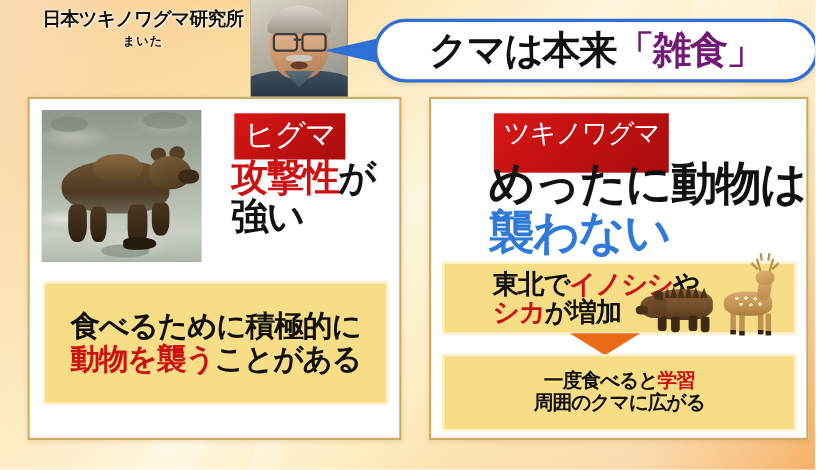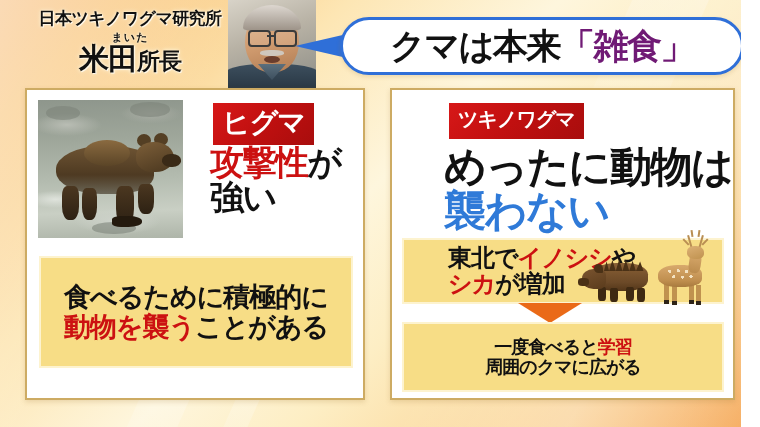--- a/index.html
+++ b/index.html
@@ -264,26 +264,26 @@
     border-radius: 30% 45% 45% 30%;
     background: #241a0e;
   }
 
   
   .badge-red {
     position: absolute;
     display: inline-block;
     background: linear-gradient(135deg,#d71818 0%,#c21010 46%,#a80d0d 100%);
     color: #ffffff;
-    font-weight: 700;
+    font-weight: 400;
     line-height: 1;
     white-space: nowrap;
   }
   .badge-left  { left: 186px; top: 13px; padding: 6px 9px 8px; font-size: 28px; letter-spacing: -1px; }
-  .badge-right { left: 57px;  top: 13px; padding: 6px 9px 10px; font-size: 20px; letter-spacing: -1px; }
+  .badge-right { left: 57px;  top: 13px; padding: 6px 9px 24px; font-size: 24px; letter-spacing: -1px; }
 
   
   .headline {
     position: absolute;
     font-weight: 700;
     line-height: 1.04;
     color: #111111;
     white-space: nowrap;
     letter-spacing: -1.5px;
   }
@@ -464,21 +464,20 @@
 
 <div id="stage">
 
   <div class="streak a"></div>
   <div class="streak b"></div>
   <div class="streak c"></div>
 
   <div class="researcher-label">
     <div class="org-name">日本ツキノワグマ研究所</div>
     <div class="furigana">まいた</div>
-    <div class="person-name"><span>米田</span><span class="sub">所長</span></div>
   </div>
 
   <div class="portrait">
     <div class="bg"></div>
     <div class="body"></div>
     <div class="head"></div>
     <div class="hair"></div>
     <div class="glasses-l"></div>
     <div class="glasses-r"></div>
     <div class="bridge"></div>

